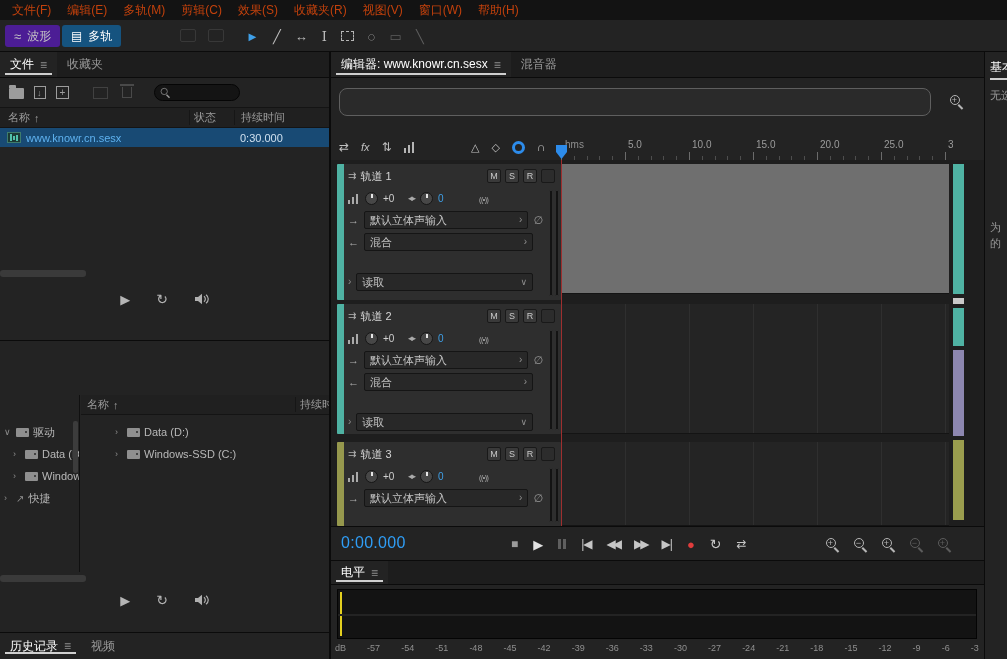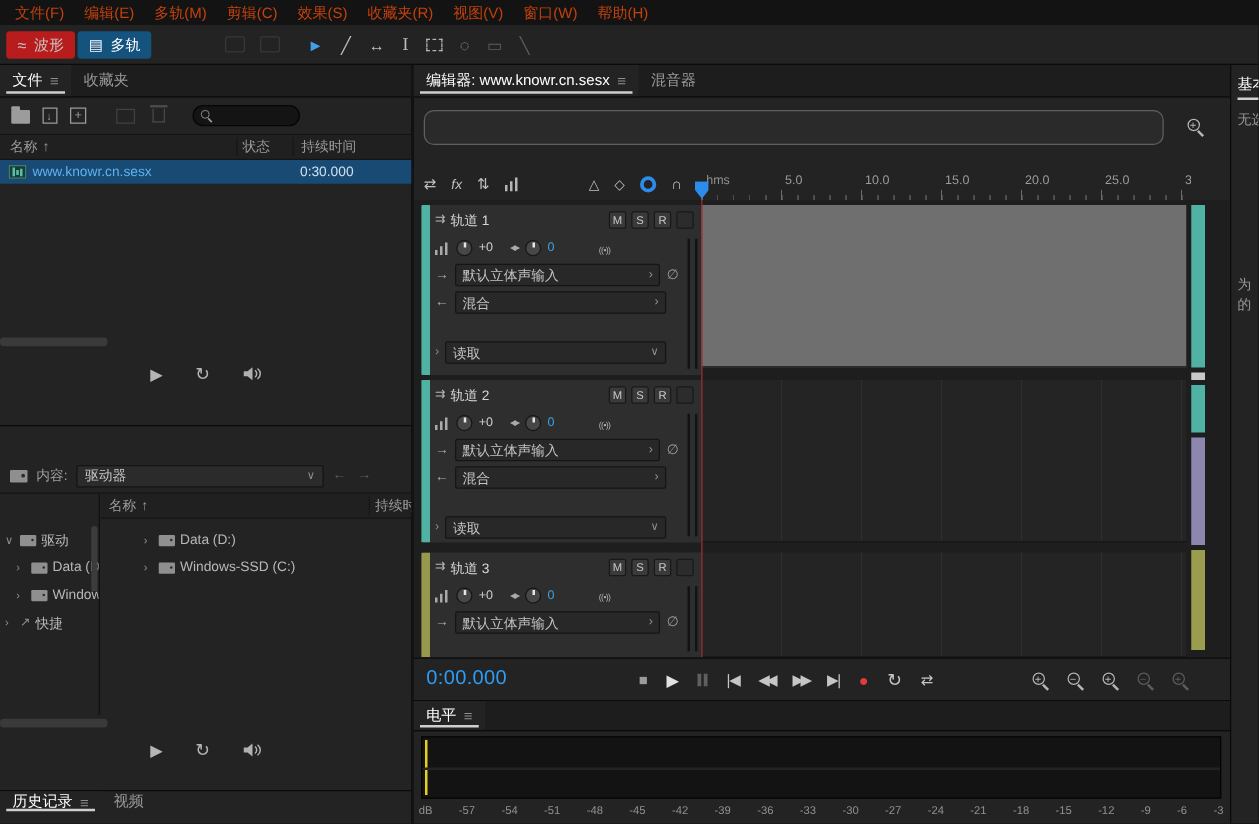--- a/index.html
+++ b/index.html
@@ -7,21 +7,21 @@
 body{overflow:hidden;background:#000;font-family:"Liberation Sans","DejaVu Sans",sans-serif;font-size:12px;color:#c8c8c8}
 .app{position:relative;width:1007px;height:659px;background:#1a1a1a;overflow:hidden}
 
 
 .menubar{position:absolute;left:0;top:0;width:100%;height:20px;background:#131313;display:flex;align-items:center;padding-left:4px}
 .menu-item{padding:0 8px;font-size:12px;color:#c2410c;white-space:nowrap}
 
 
 .toolbar{position:absolute;left:0;top:20px;width:100%;height:32px;background:#232323;border-bottom:1px solid #0b0b0b}
 .tb-btn{position:absolute;top:5px;height:22px;border-radius:3px;display:flex;align-items:center;gap:6px;padding:0 9px;font-size:12px;color:#c6c6c6}
-.btn-waveform{left:5px;background:#b91c1c}
+.btn-waveform{left:5px;background:#4c1d95}
 .btn-multitrack{left:62px;background:#15537f;color:#fff}
 .dimpair{position:absolute;left:180px;top:9px;display:flex;gap:12px}
 .dimbox{width:16px;height:13px;border:1px solid #4a4a4a;border-radius:2px;opacity:.55}
 .tb-tools{position:absolute;left:246px;top:0;height:32px;display:flex;align-items:center;gap:14px}
 .tool{font-size:13px;color:#bdbdbd}
 .tool.dim{color:#5e5e5e}
 .ic-marquee{width:13px;height:10px;border:1px dashed #b5b5b5}
 .ws{position:absolute;left:768px;top:0;height:32px;display:flex;align-items:center;gap:8px;font-size:12px}
 .ws-active{color:#3fa0e8}
 .ws-item{color:#b0b0b0;white-space:nowrap}
@@ -128,21 +128,21 @@
 .ic-drive{width:13px;height:9px;background:#8f8f8f;border-radius:1px;position:relative;flex:none}
 .ic-drive::after{content:"";position:absolute;right:2px;top:3px;width:2px;height:2px;background:#2a2a2a;border-radius:50%}
 .nlabel{overflow:hidden;white-space:nowrap}
 .mlist{position:absolute;left:81px;right:0;top:74px;bottom:60px;padding-top:6px;overflow:hidden}
 .mlist .node{padding-left:34px}
 .mvscroll{position:absolute;left:73px;top:80px;width:5px;height:52px;background:#3c3c3c;border-radius:2px}
 .mhscroll{left:0;top:234px}
 .media-panel .mini-tp{top:252px}
 
 
-.history{position:absolute;left:0;top:580px;width:330px;height:27px;background:#232323;border-top:1px solid #0b0b0b;border-right:1px solid #0b0b0b;display:flex;align-items:flex-start;font-size:12px;color:#999}
+.history{position:absolute;left:0;top:580px;width:330px;height:27px;background:#232323;border-top:1px solid #0b0b0b;border-right:1px solid #0b0b0b;display:flex;align-items:center;font-size:12px;color:#999}
 .history .tab.active::after{bottom:1px}
 
 
 .center{position:absolute;left:330px;top:52px;width:654px;height:607px;background:#232323;border-left:1px solid #0b0b0b}
 .zoom-nav{position:absolute;left:8px;top:36px;width:592px;height:28px;border:1px solid #5f5f5f;border-radius:8px;background:#2a2a2a}
 .nav-mag{position:absolute;left:618px;top:42px}
 .ed-tools{position:absolute;left:0;top:82px;width:654px;height:26px;background:#232323}
 .et-icons{position:absolute;left:8px;top:0;height:26px;display:flex;align-items:center;gap:12px}
 .et-icons .gi{color:#c0c0c0;font-size:12px}
 .et2{left:140px}
@@ -317,32 +317,20 @@
         <span class="gi gi-loop"></span>
         <svg class="spk" width="15" height="12" viewBox="0 0 15 12">
             <path d="M1 4h3l4-3.2v10.4L4 8H1z" fill="#b0b0b0"></path>
             <path d="M10 3.2c1.8 1.4 1.8 4.2 0 5.6" stroke="#b0b0b0" fill="none" stroke-width="1.2"></path>
             <path d="M12 1.8c3 2.3 3 6.1 0 8.4" stroke="#b0b0b0" fill="none" stroke-width="1.2"></path>
           </svg>
       </div>
     </div>
 
     <div class="media-panel">
-      <div class="mtools">
-        <span class="ic-mimport"></span>
-        <span class="mlabel">内容:</span>
-        <div class="mselect">
-          <span>驱动器</span>
-          <span class="chev gi gi-chev-d"></span>
-        </div>
-        <div class="mnav">
-          <span class="gi gi-arrow-l" style="color:#5e5e5e"></span>
-          <span class="gi gi-arrow-r" style="color:#5e5e5e"></span>
-        </div>
-      </div>
       <div class="mhead">
         <span class="mh-name">
           <span>名称</span>
           <span>↑</span>
         </span>
         <span class="mh-dur">持续时间</span>
       </div>
       <div class="mtree">
         <div class="node">
           <span class="exp gi gi-chev-d"></span>

